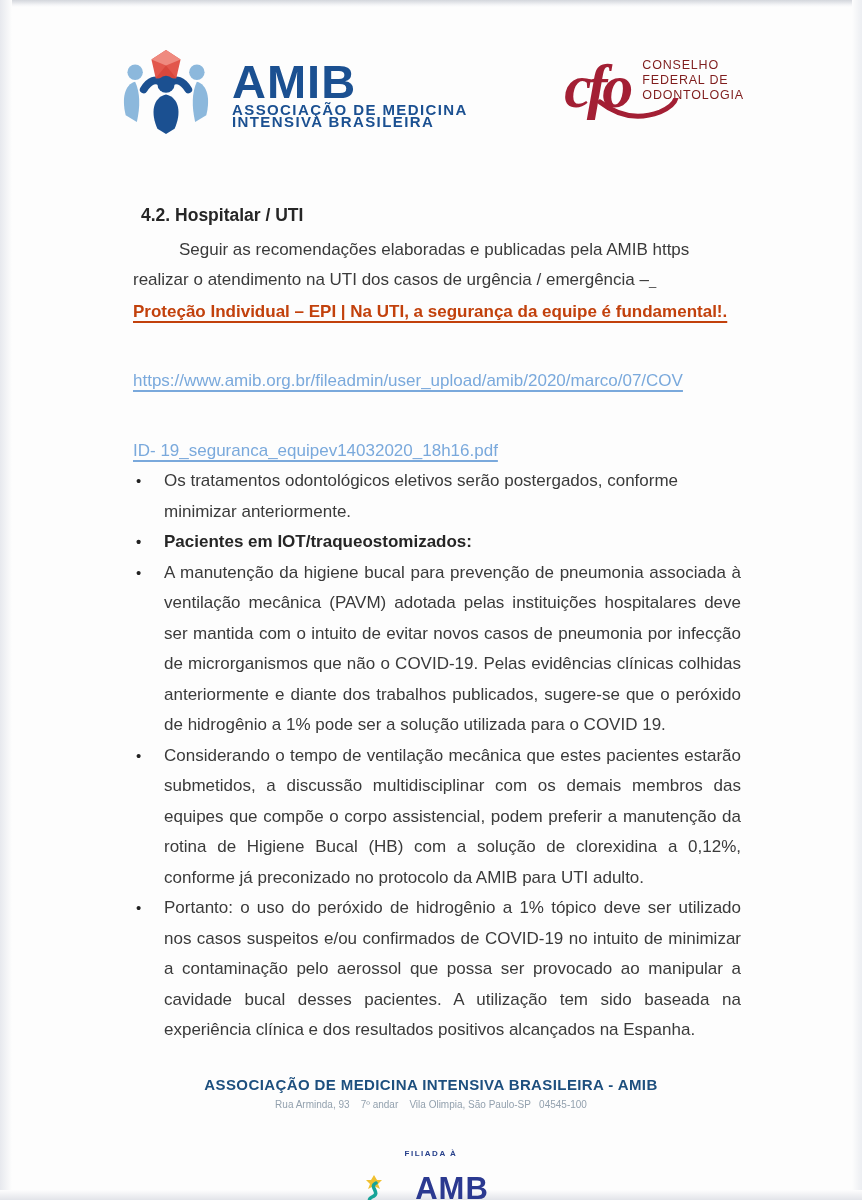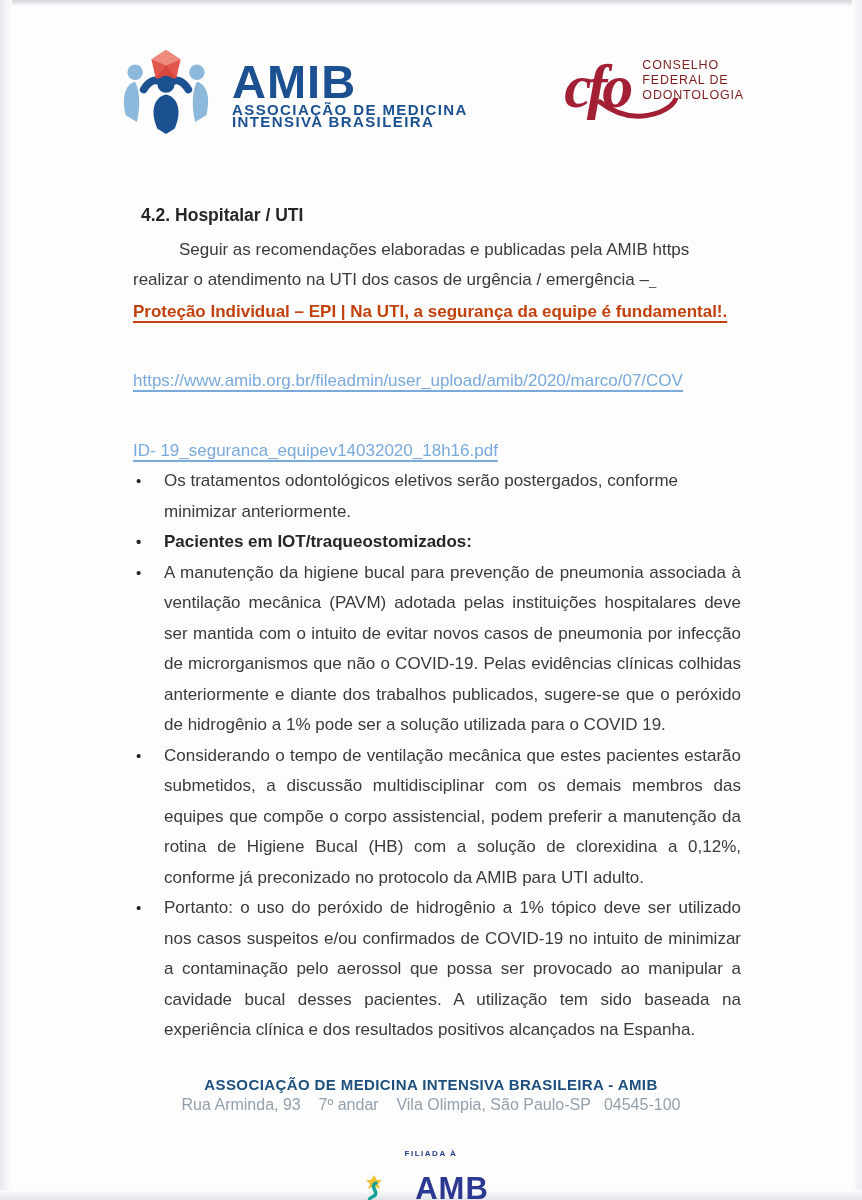--- a/index.html
+++ b/index.html
@@ -41,21 +41,21 @@
     text-decoration-thickness:1.5px;cursor:pointer;margin-top:39px;}
   ul.bullets{list-style:none;margin:0;padding:0;}
   ul.bullets li{position:relative;padding-left:31px;text-align:justify;}
   ul.bullets li .marker{position:absolute;left:3px;top:0;font-size:15px;color:#222;}
   ul.bullets li.short{text-align:left;}
   ul.bullets li.bold-item{font-weight:bold;color:#262626;}
 
   
   .footer{position:absolute;top:1051px;left:0;width:100%;text-align:center;margin-top:24px;}
   .footer-org{font-size:15px;font-weight:bold;color:#1d4f7e;letter-spacing:0.4px;line-height:20px;}
-  .footer-line{font-size:16px;color:#93a1ae;line-height:20.5px;white-space:pre;}
+  .footer-line{font-size:10px;color:#93a1ae;line-height:20.5px;white-space:pre;}
 
   .affiliation{position:absolute;top:1124px;left:0;width:100%;text-align:center;}
   .filiada-label{font-size:8px;font-weight:bold;color:#27408b;letter-spacing:1.5px;line-height:10px;margin-top:25px;}
   .amb-row{display:flex;justify-content:center;align-items:flex-start;gap:18px;margin-top:16px;}
   .amb-wordblock{display:flex;flex-direction:column;align-items:center;}
   .amb-wordmark{font-size:31px;line-height:28px;font-weight:bold;color:#2b3990;letter-spacing:1px;}
   .amb-subtext{font-size:6.5px;color:#2b3990;letter-spacing:0.4px;line-height:8px;}
 </style>
 </head>
 <body>

